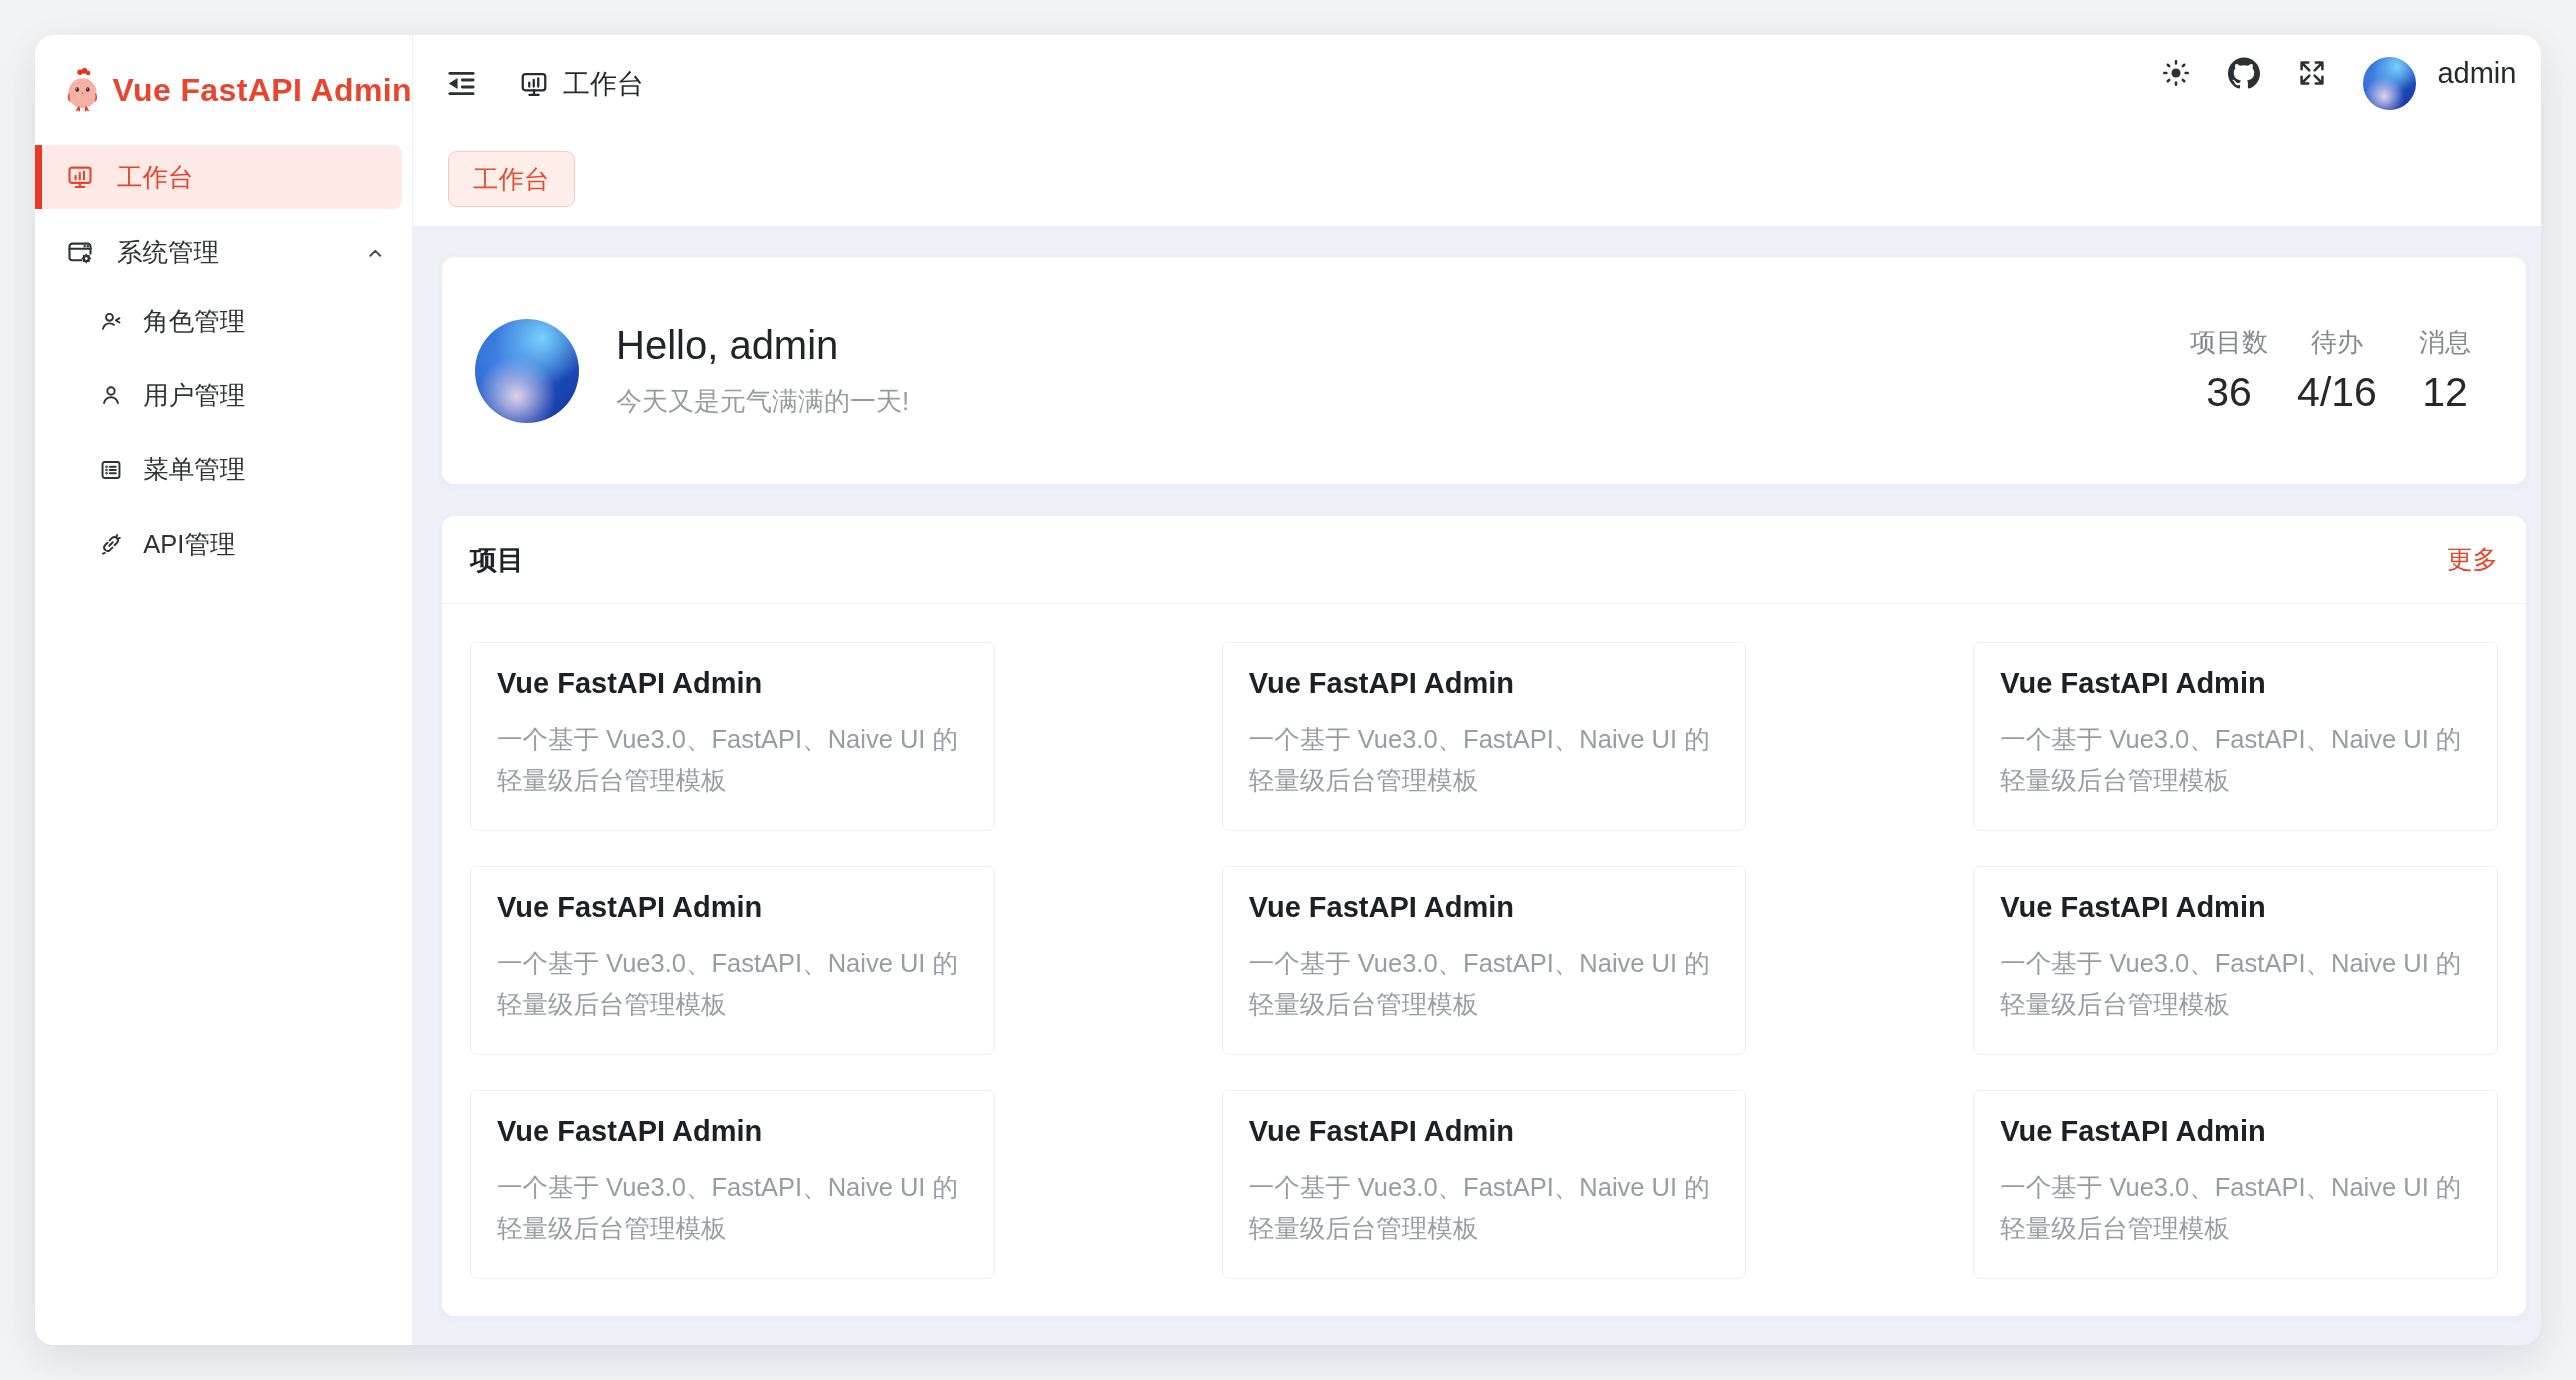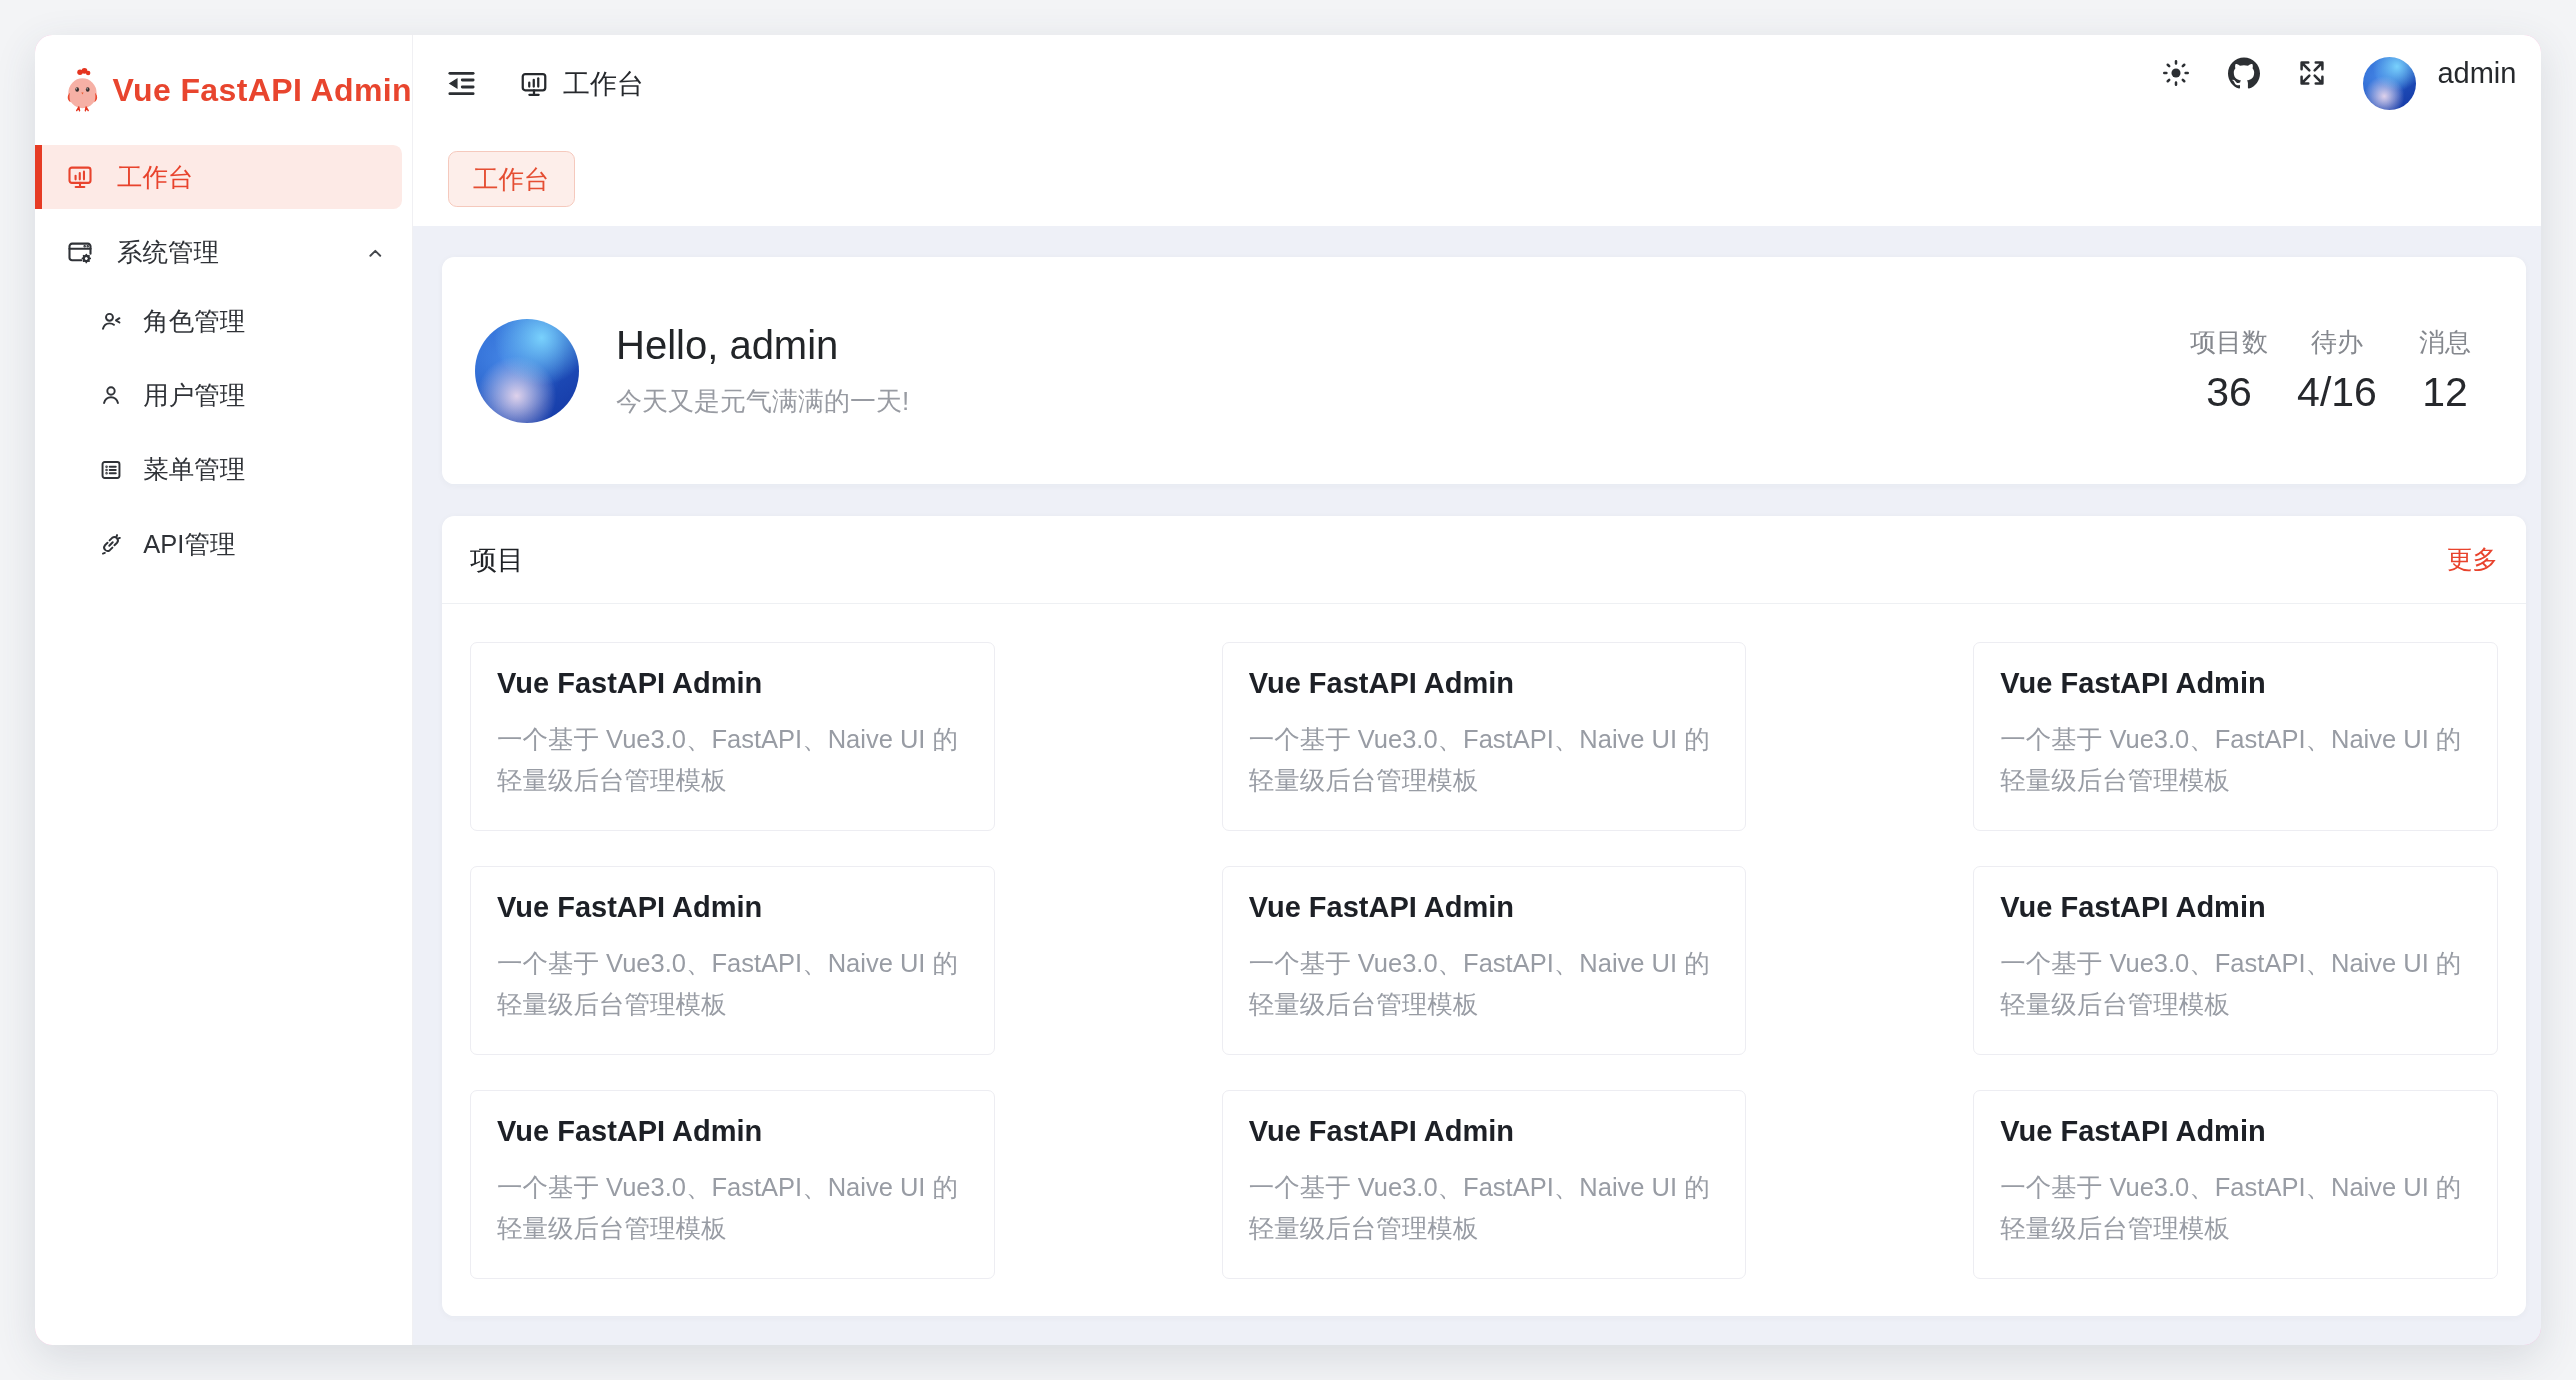--- a/index.html
+++ b/index.html
@@ -73,21 +73,21 @@
   .hello-text { margin-left:37px; }
   .hello-title { font-size:40px; font-weight:500; color:#222528; }
   .hello-sub { margin-top:16px; font-size:26px; color:#989ba2; }
   .stats { margin-left:auto; display:flex; gap:24px; align-items:flex-start;text-align:center; }
   .stat { min-width:84px; }
   .stat-label { font-size:26px; color:#85888e; }
   .stat-value { margin-top:8.8px; font-size:41px; color:#26282c; font-weight:500; white-space:nowrap; }
   
   .projects-card { height:800px; }
   .projects-header { height:88px; display:flex; align-items:center; padding:0 28px; border-bottom:1.8px solid #eef0f3; }
-  .projects-title { font-size:27px; font-weight:400; color:#1f2226; }
+  .projects-title { font-size:27px; font-weight:700; color:#1f2226; }
   .more-link { margin-left:auto; font-size:25.5px; color:#e8432d; cursor:pointer; text-decoration:none; }
   .projects-grid { padding:38px 28px 0; display:grid; grid-template-columns:repeat(3,1fr); column-gap:227px; row-gap:35px; }
   .project-card {
     height:189px; border:1.8px solid #ededf2; border-radius:7px;
     padding:24px 26px; background:#fff; cursor:pointer;
   }
   .project-title { font-size:29px; font-weight:600; color:#1d2026; }
   .project-desc { margin-top:19.3px; font-size:25.5px; color:#989ca4; line-height:1.58; }
 </style>
 </head>

